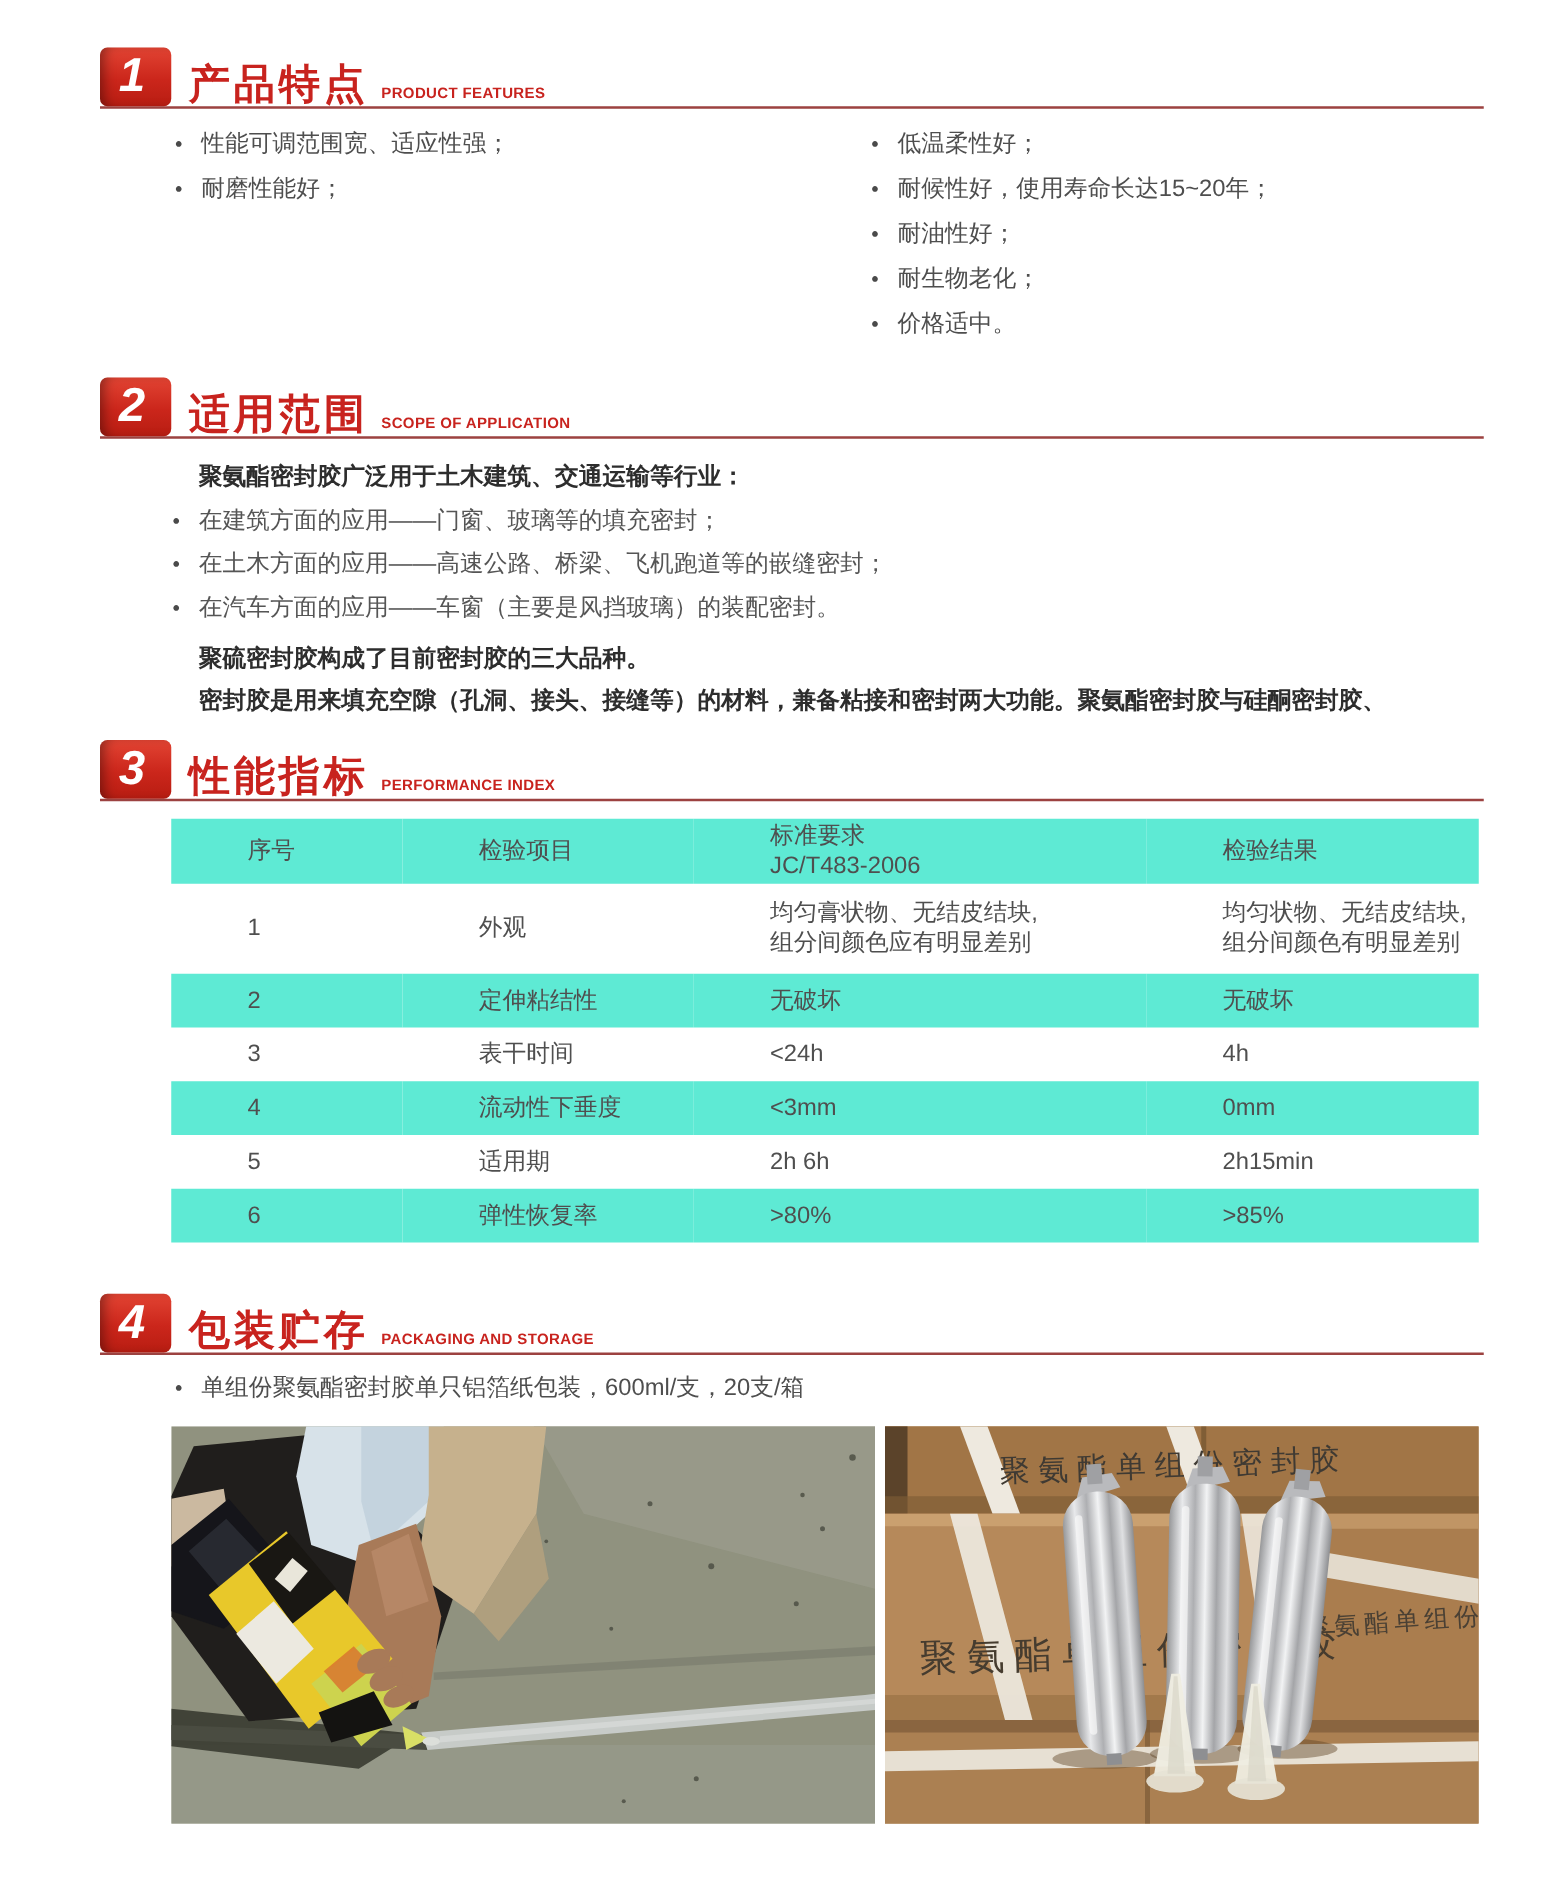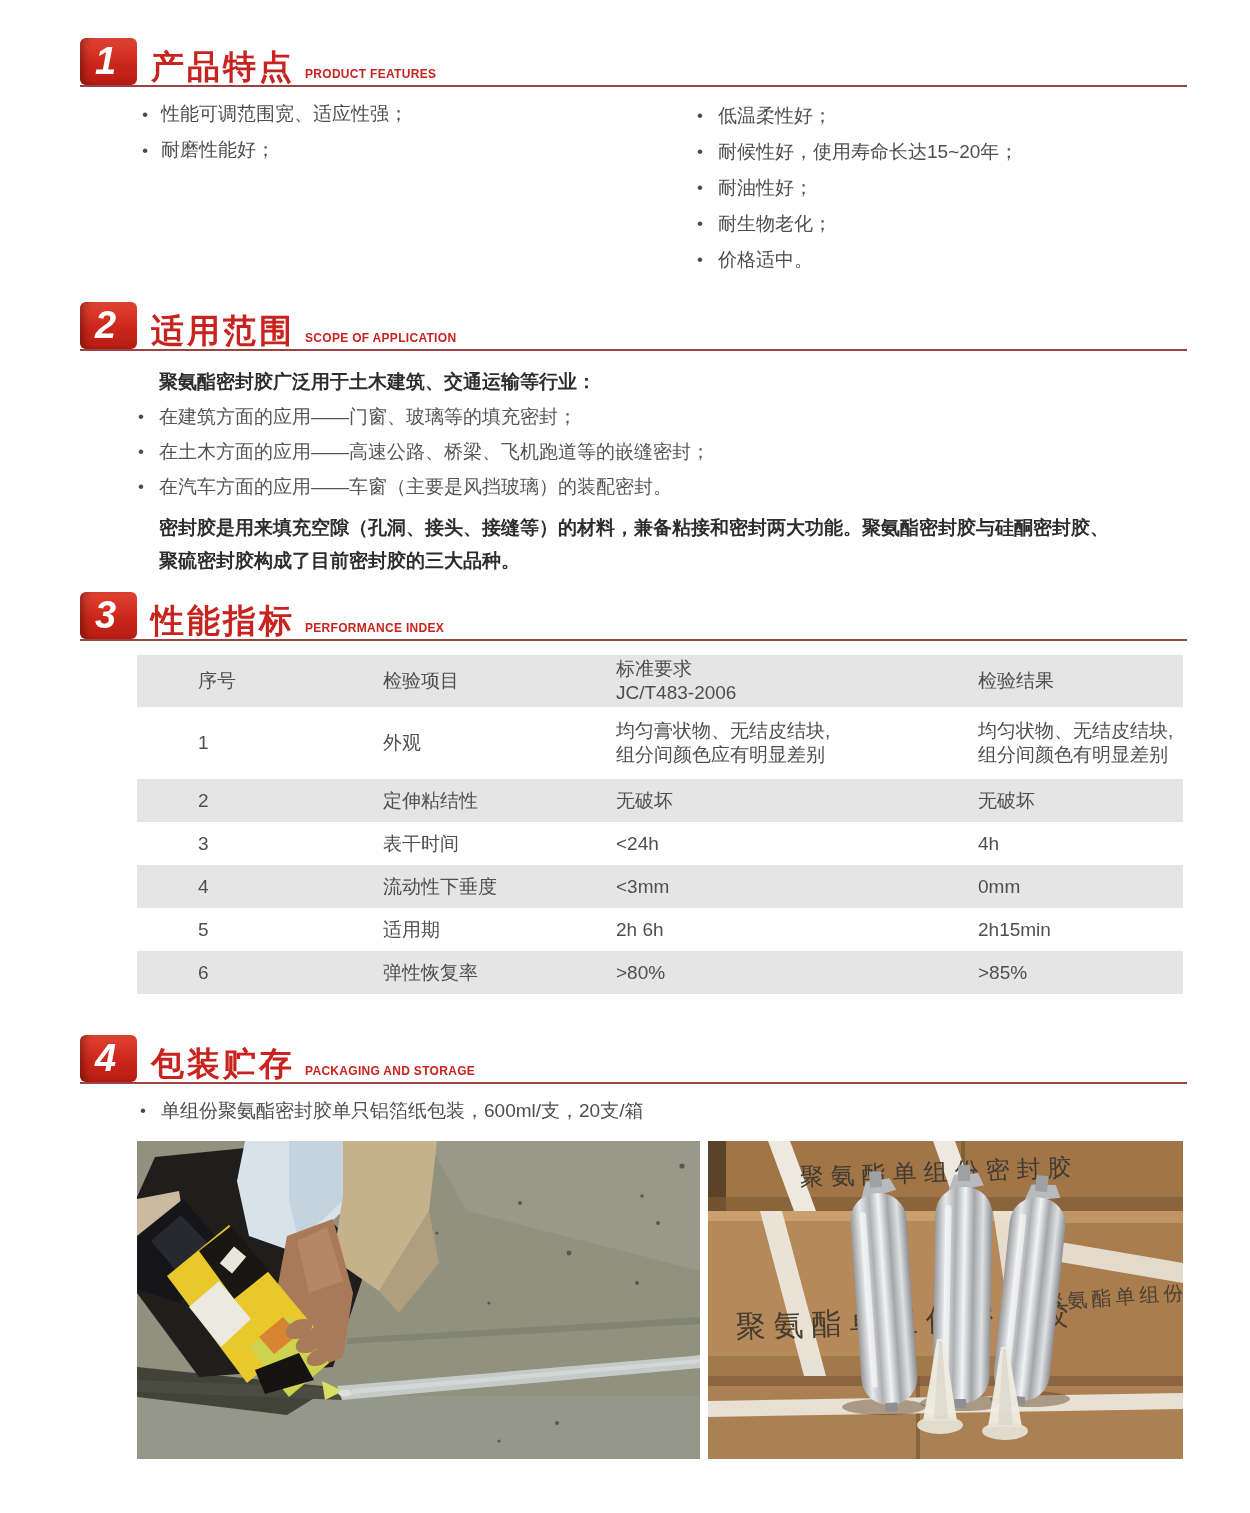--- a/index.html
+++ b/index.html
@@ -14,35 +14,35 @@
          display:flex; align-items:center; justify-content:center; padding-right:6px; }
   .zh { color:#c8231e; font-size:33px; font-weight:bold; letter-spacing:3px; margin-left:14px; line-height:36px; }
   .en { color:#c8231e; font-size:12px; font-weight:bold; margin-left:10px; line-height:22px; letter-spacing:.3px; }
 
   ul { list-style:none; }
   .bullet { position:relative; padding-left:23px; font-size:19px; line-height:21px; color:#4e4e4e; }
   .bullet::before { content:"•"; position:absolute; left:2px; top:0; color:#4a4a4a; font-size:17px; }
 
   
   .feat-cols { display:flex; margin:18px 0 0 58px; }
-  .feat-cols ul:first-child { width:557px;font-family:Liberation Mono, monospace; }
+  .feat-cols ul:first-child { width:557px; }
   .feat-cols .bullet { margin-bottom:15px; }
 
   
   .scope-intro { margin:20px 0 0 79px; font-size:19px; font-weight:bold; color:#2d2d2d; line-height:22px; }
   .scope-list { margin:13px 0 0 56px; }
   .scope-list .bullet { margin-bottom:14px; color:#555; }
   .scope-note { margin:2px 0 0 79px; font-size:19px; font-weight:bold; color:#2d2d2d; line-height:33px; }
 
   
   .perf-table { margin:14px 0 0 57px; width:1046px; border-collapse:collapse; table-layout:fixed; }
   .perf-table td { padding-left:61px; font-size:19px; color:#4f4f4f; vertical-align:middle; white-space:pre-line; line-height:24px; }
   .perf-table col.c1 { width:185px; } .perf-table col.c2 { width:233px; }
   .perf-table col.c3 { width:362px; } .perf-table col.c4 { width:266px; }
-  tr.gray { background:#e5e5e5; }
+  tr.gray { background:#5eead4; }
   tr.h52 { height:52px; } tr.h72 { height:72px; } tr.h43 { height:43px; }
 
   
   .pack-item { margin:16px 0 0 58px; }
   .photos { display:flex; gap:8px; margin:20px 0 0 57px; }
   .photo { display:block; }
 </style>
 </head>
 <body>
 
@@ -75,22 +75,22 @@
       <div class="zh">适用范围</div>
       <div class="en">SCOPE OF APPLICATION</div>
     </div>
     <div class="scope-intro">聚氨酯密封胶广泛用于土木建筑、交通运输等行业：</div>
     <ul class="scope-list">
       <li class="bullet">在建筑方面的应用——门窗、玻璃等的填充密封；</li>
       <li class="bullet">在土木方面的应用——高速公路、桥梁、飞机跑道等的嵌缝密封；</li>
       <li class="bullet">在汽车方面的应用——车窗（主要是风挡玻璃）的装配密封。</li>
     </ul>
     <div class="scope-note">
+      <div>聚硫密封胶构成了目前密封胶的三大品种。</div>
       <div>密封胶是用来填充空隙（孔洞、接头、接缝等）的材料，兼备粘接和密封两大功能。聚氨酯密封胶与硅酮密封胶、</div>
-      <div>聚硫密封胶构成了目前密封胶的三大品种。</div>
     </div>
   </section>
 
   <section class="sec" style="top:592px;">
     <div class="sec-head">
       <div class="num">3</div>
       <div class="zh">性能指标</div>
       <div class="en">PERFORMANCE INDEX</div>
     </div>
     <table class="perf-table">

